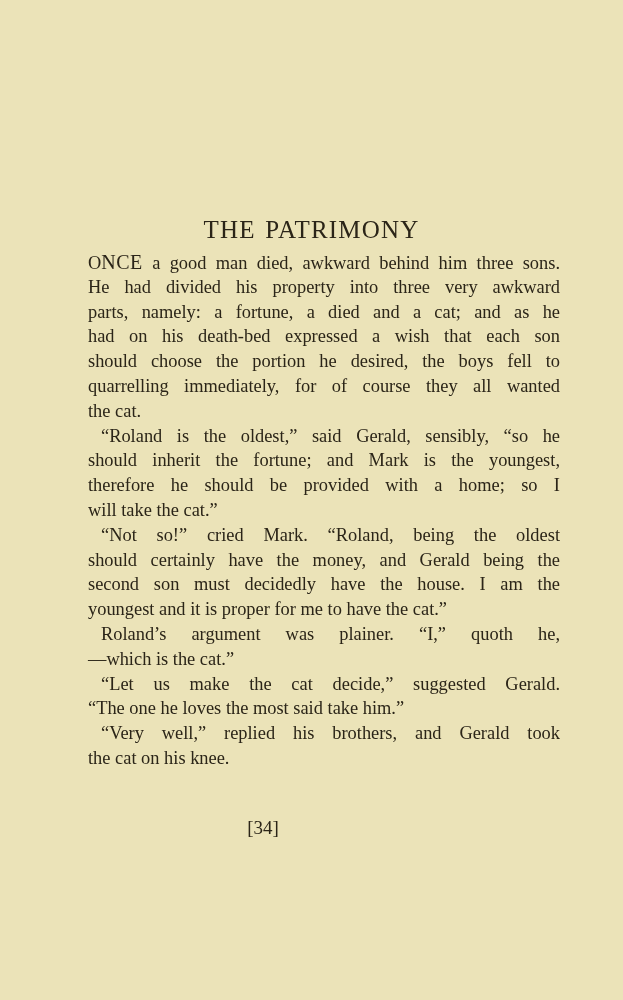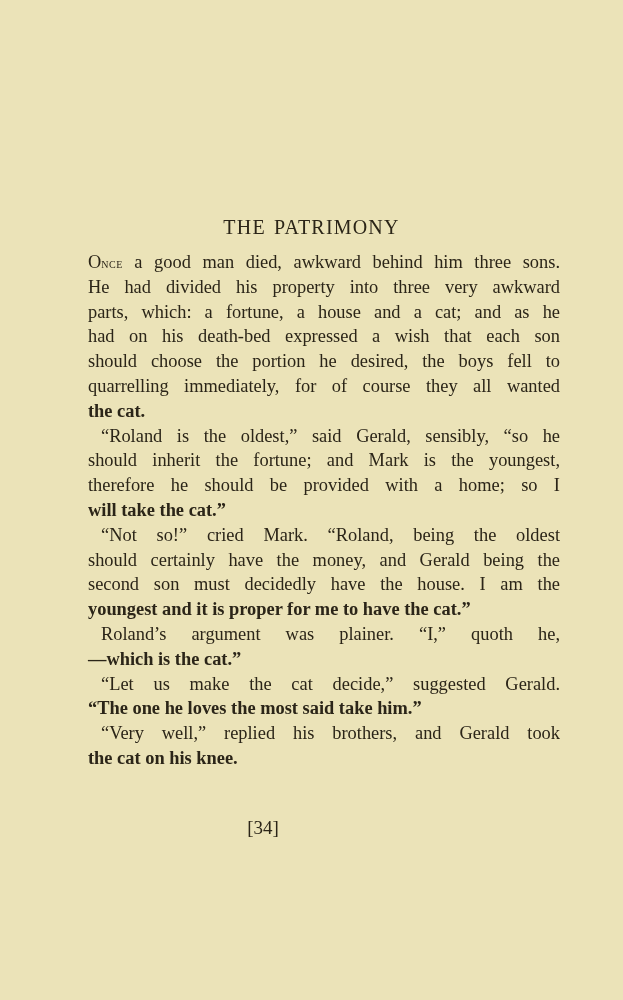--- a/index.html
+++ b/index.html
@@ -5,49 +5,49 @@
   html, body { margin:0; padding:0; }
   body {
     width:623px; height:1000px; overflow:hidden;
     background:#ebe3b8;
     font-family:"Liberation Serif", "DejaVu Serif", serif;
     color:#2b2518;
   }
   .page { position:relative; width:623px; height:1000px; }
   .title {
     position:absolute; top:216px; left:0; width:623px;
-    text-align:center; font-size:20px; letter-spacing:1.2px;
+    text-align:center; font-size:25px; letter-spacing:1.2px;
     word-spacing:2px;
   }
   .body {
     position:absolute; top:250px; left:88px; width:472px;
   }
   .line {
     display:block; height:24.8px; line-height:24.8px;
     font-size:18.4px; white-space:nowrap;
     text-align:justify; text-align-last:justify;
   }
-  .line.last { text-align-last:left;font-weight:bold; }
+  .line.last { text-align-last:left; }
   .line.indent { padding-left:13px; }
-  .sc { font-size:10px; letter-spacing:0.5px; }
+  .sc { font-size:20px; letter-spacing:0.5px; }
   .folio {
     position:absolute; top:817px; left:0; width:526px;
     text-align:center; font-size:19px;
   }
 </style>
 </head>
 <body>
 
 <div class="page">
   <div class="title">THE PATRIMONY</div>
 
   <div class="body">
     <span class="line"><span>O</span><span class="sc">NCE</span><span> a good man died, awkward behind him three sons.</span></span>
     <span class="line">He had divided his property into three very awkward</span>
-    <span class="line">parts, which: a fortune, a house and a cat; and as he</span>
+    <span class="line">parts, namely: a fortune, a died and a cat; and as he</span>
     <span class="line">had on his death-bed expressed a wish that each son</span>
     <span class="line">should choose the portion he desired, the boys fell to</span>
     <span class="line">quarrelling immediately, for of course they all wanted</span>
     <span class="line last">the cat.</span>
     <span class="line indent">“Roland is the oldest,” said Gerald, sensibly, “so he</span>
     <span class="line">should inherit the fortune; and Mark is the youngest,</span>
     <span class="line">therefore he should be provided with a home; so I</span>
     <span class="line last">will take the cat.”</span>
     <span class="line indent">“Not so!” cried Mark.   “Roland, being the oldest</span>
     <span class="line">should certainly have the money, and Gerald being the</span>

